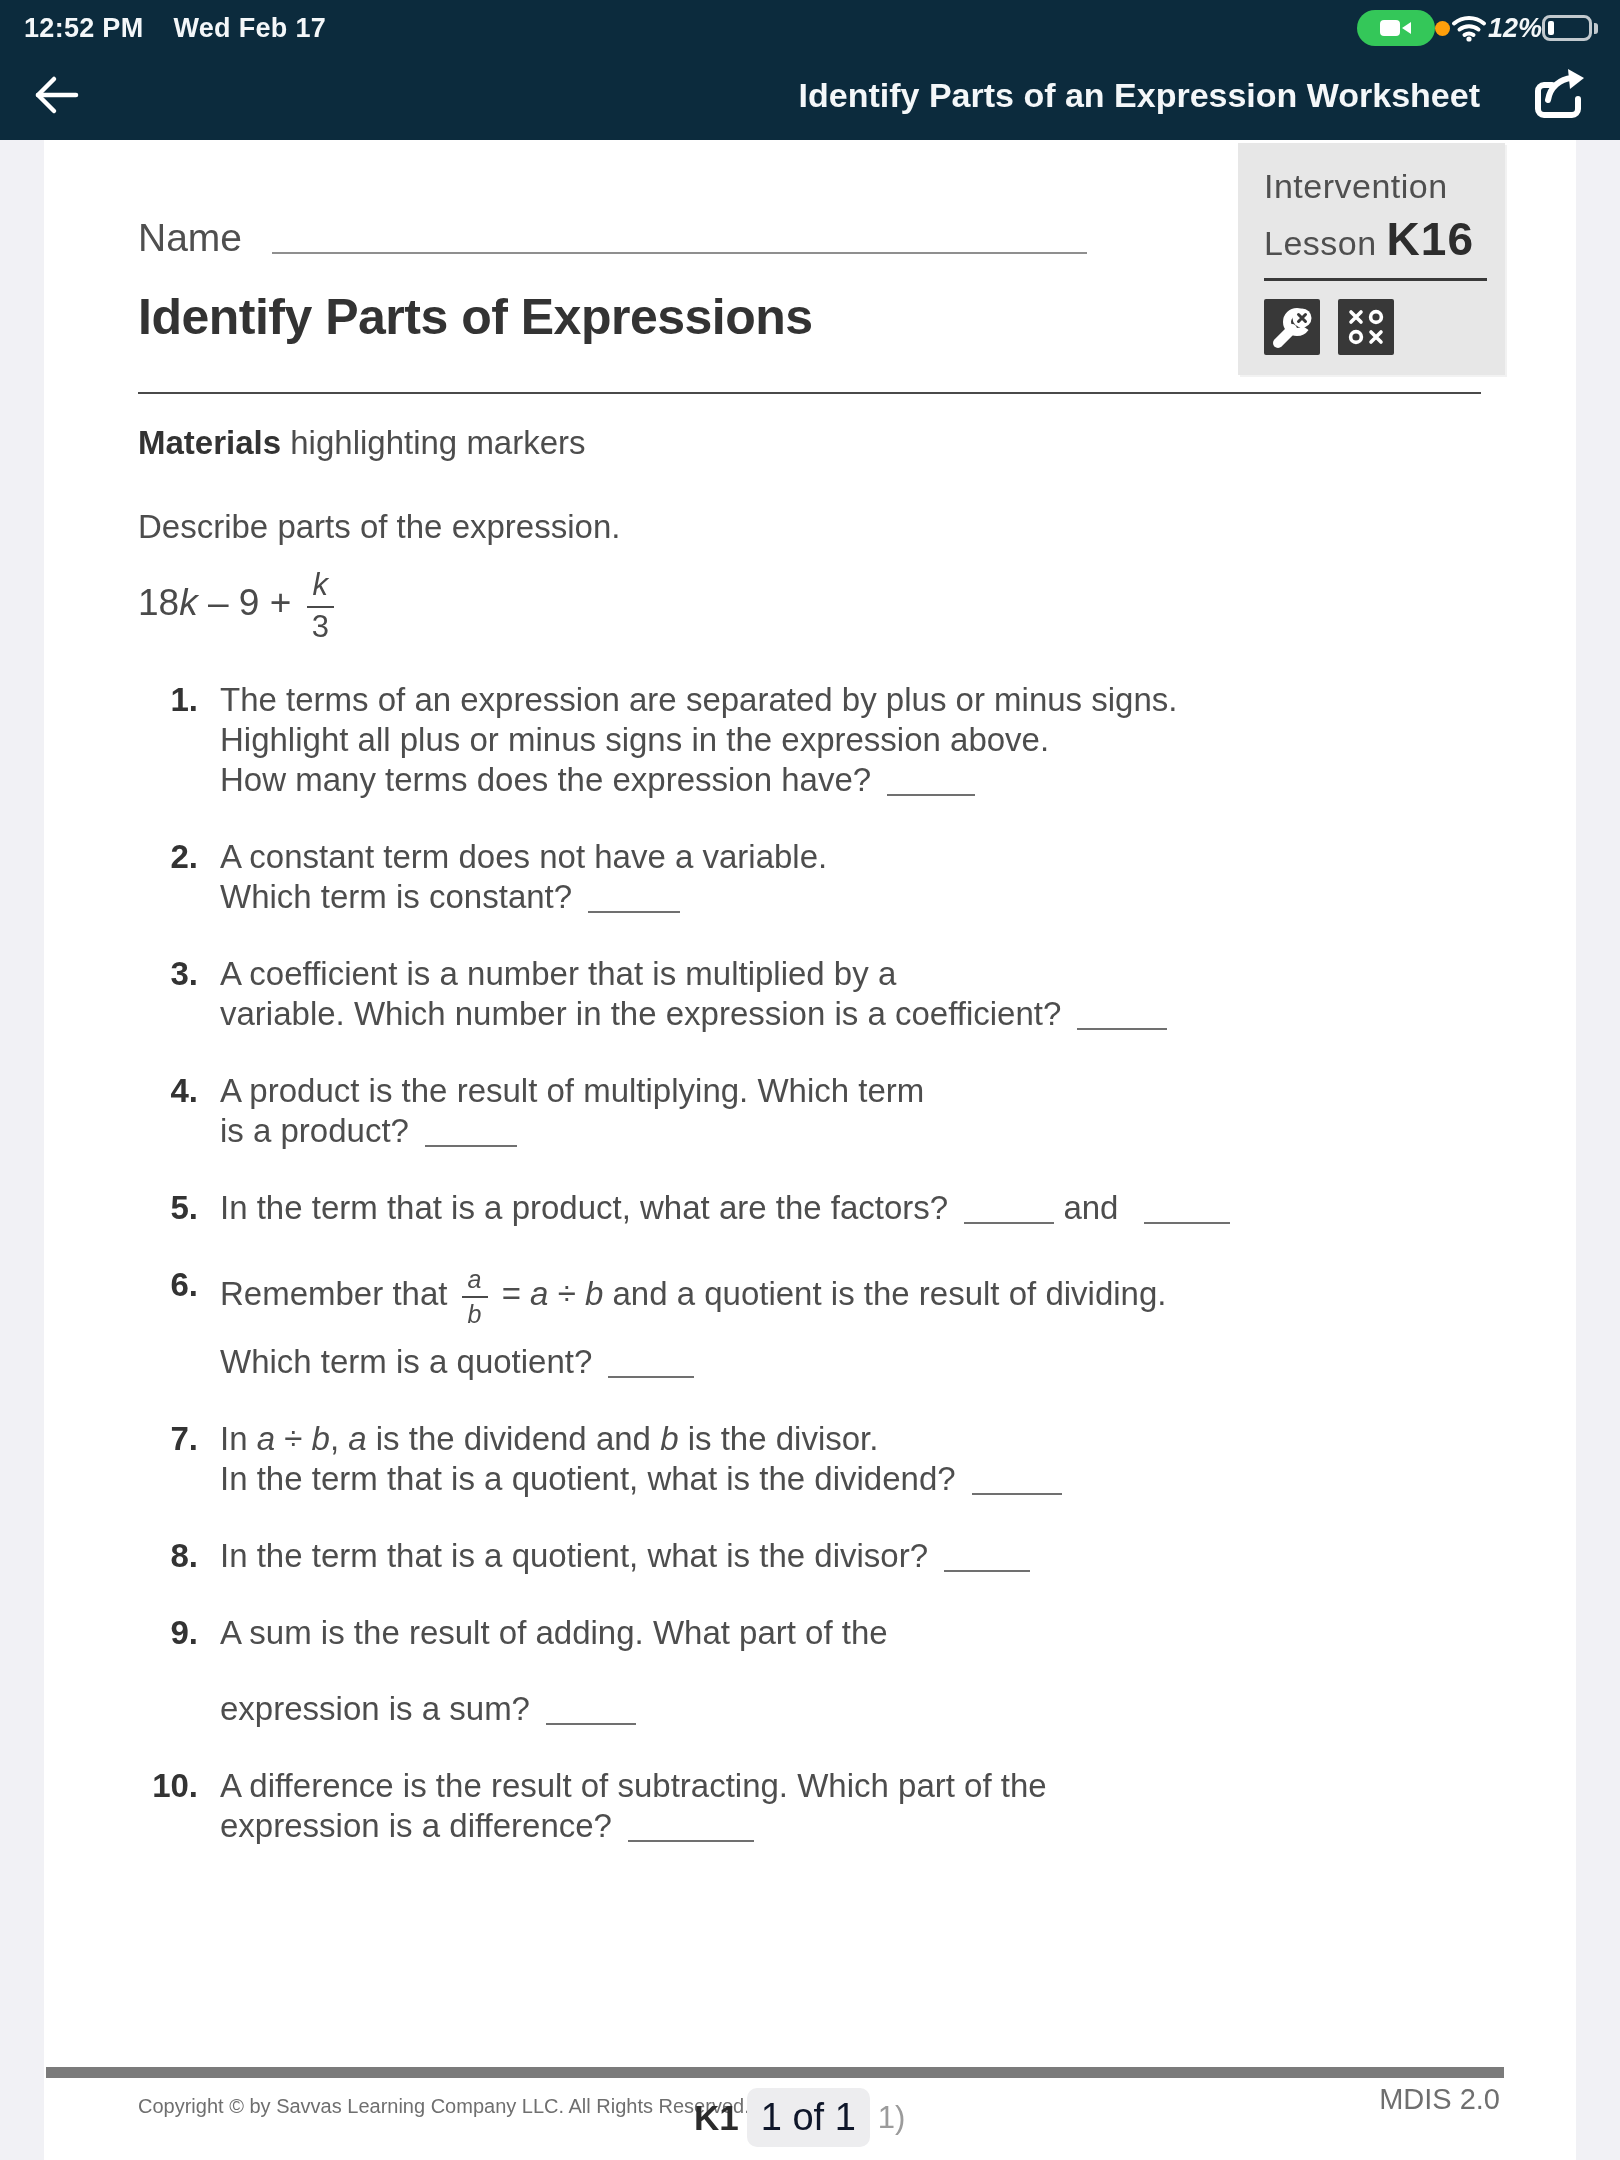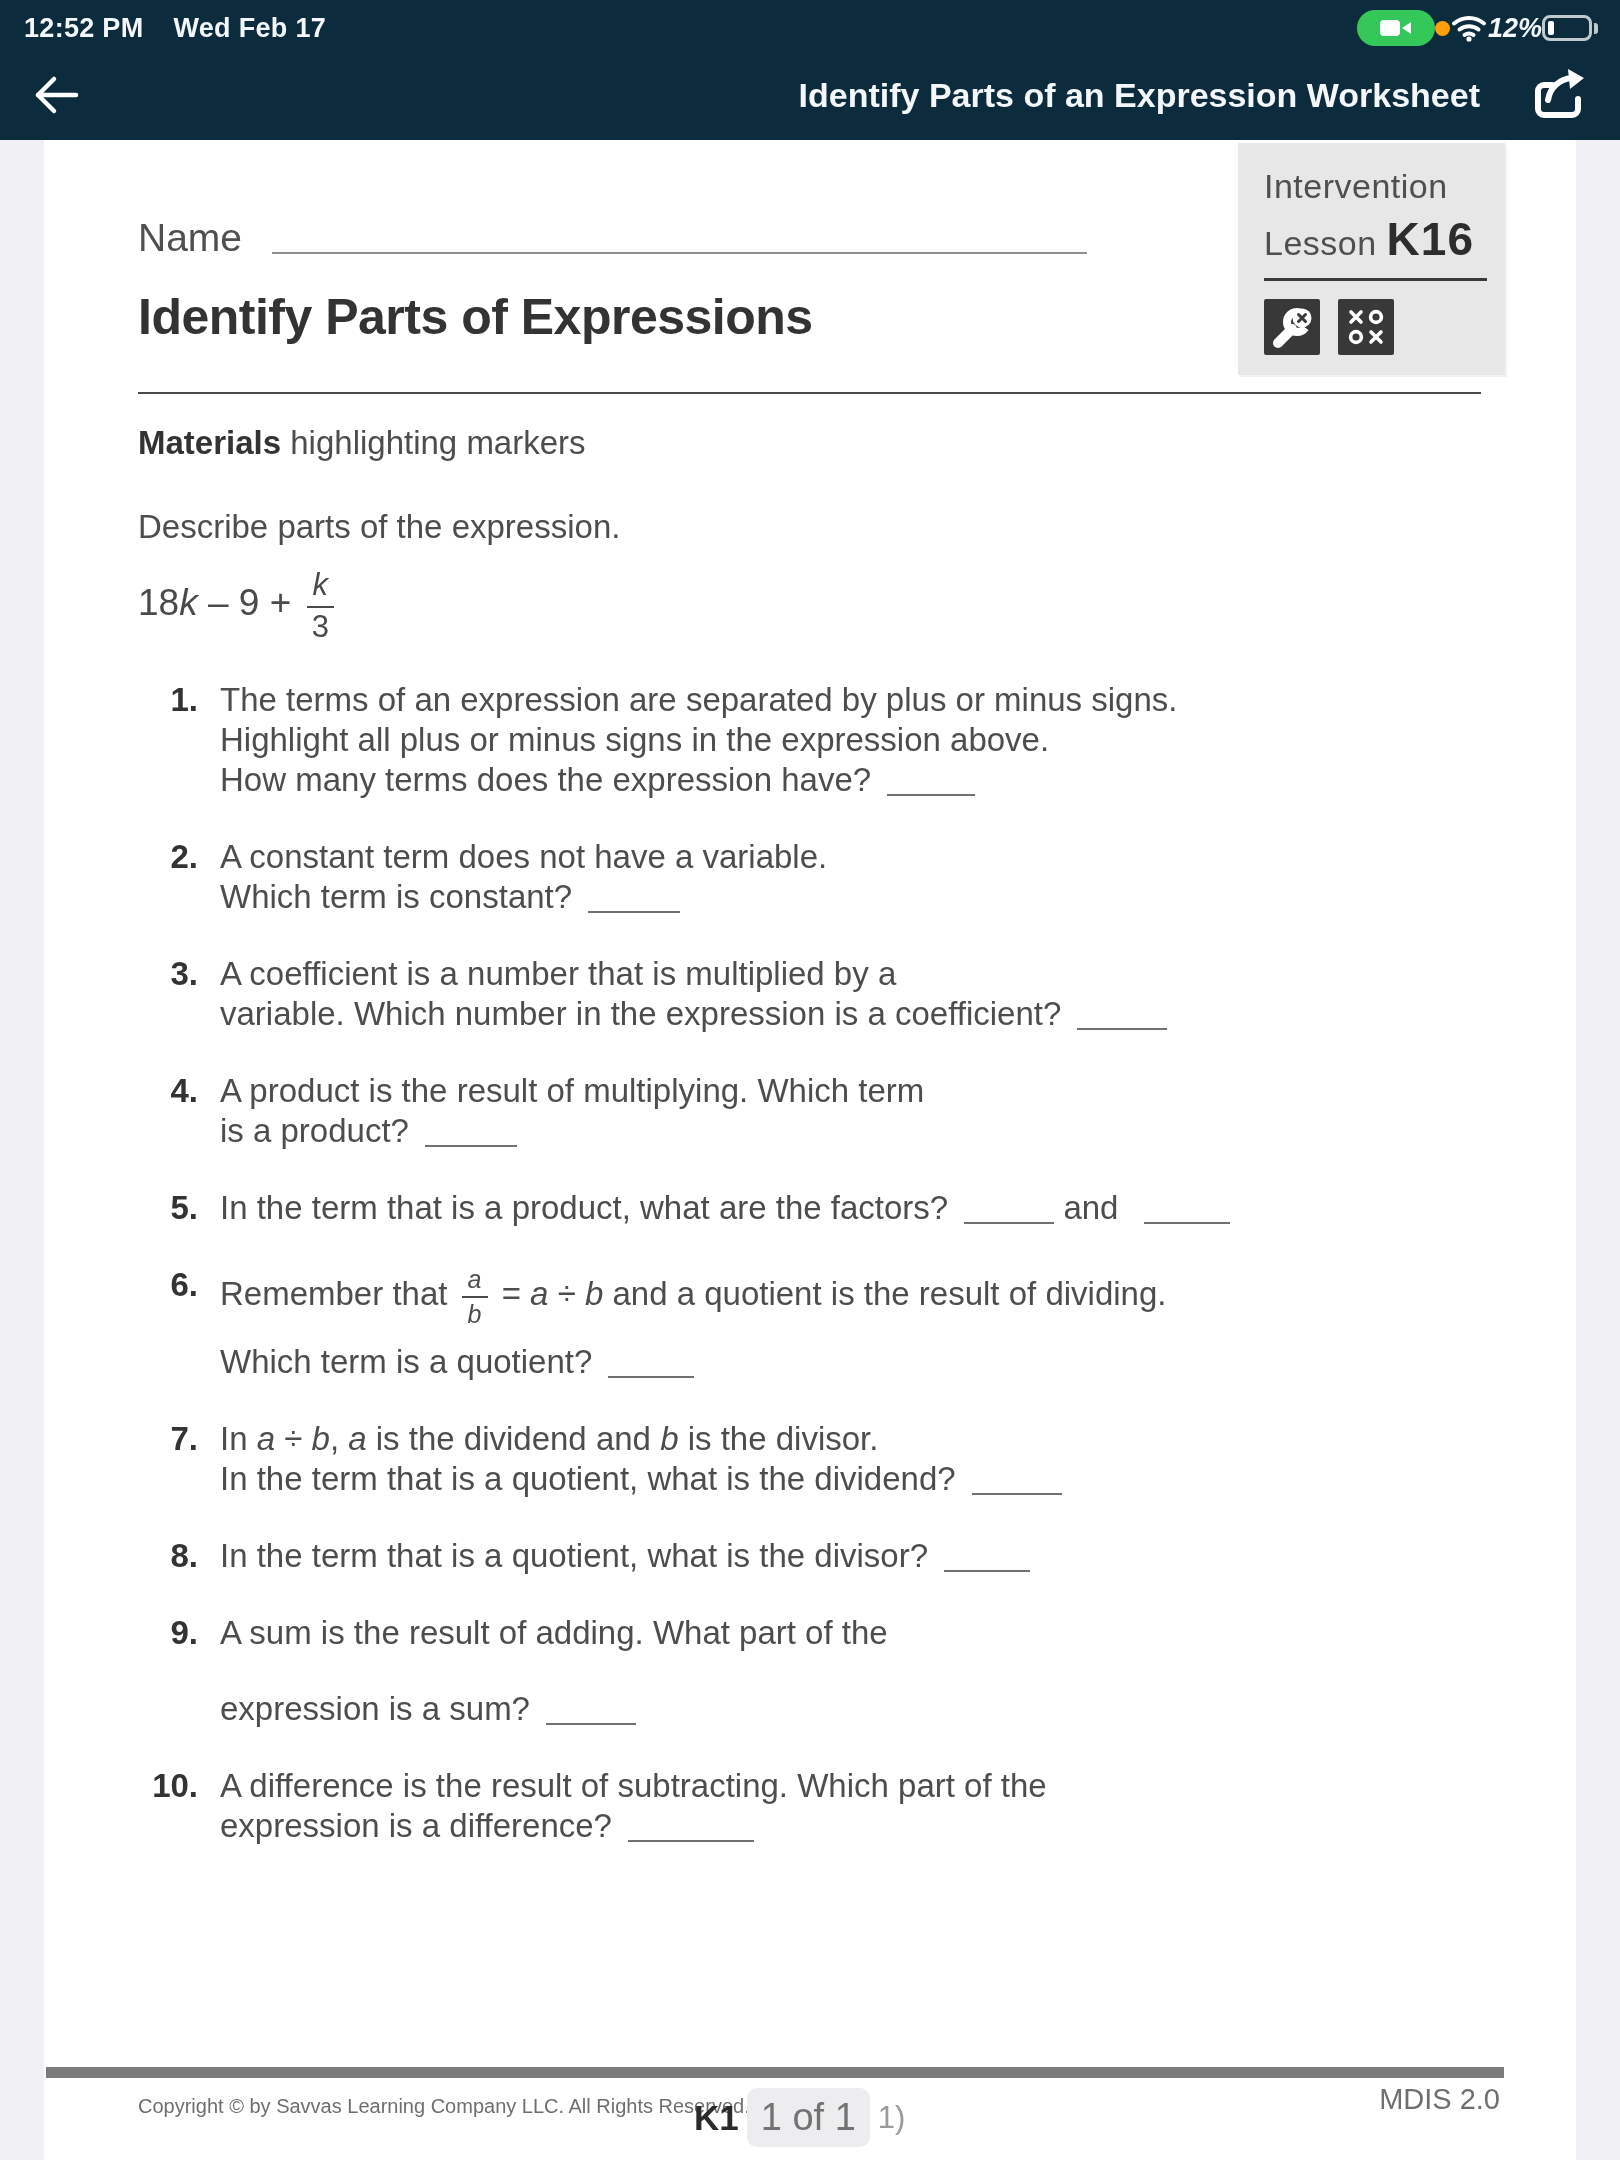--- a/index.html
+++ b/index.html
@@ -60,21 +60,21 @@
   .q-num{flex:none;width:60px;text-align:right;margin-right:22px;font-weight:700;color:#333;}
   .q-body{flex:1;}
   .questions .frac{font-size:25px;}
   .blank{display:inline-block;height:28px;border-bottom:2px solid #707070;margin-left:16px;position:relative;top:5px;}
 
   
   .footer-bar{position:absolute;left:2px;right:72px;bottom:82px;height:11px;background:#7b7b7b;}
   .copyright{position:absolute;left:94px;bottom:42px;font-size:20px;color:#6f6f6f;}
   .footer-center{position:absolute;left:650px;bottom:13px;display:flex;align-items:center;gap:8px;}
   .fc-code{font-size:35px;font-weight:700;color:#2b2b2b;}
-  .pill{background:#ededef;border-radius:10px;padding:8px 14px;font-size:38px;color:#737373;}
+  .pill{background:#ededef;border-radius:10px;padding:8px 14px;font-size:38px;color:#0f172a;}
   .fc-page{font-size:31px;color:#9b9b9b;}
   .mdis{position:absolute;right:76px;bottom:44px;font-size:29px;color:#6f6f6f;}
 </style>
 </head>
 <body>
 
 <div class="screen">
 
   <div class="topbar">
     <div class="statusbar">

